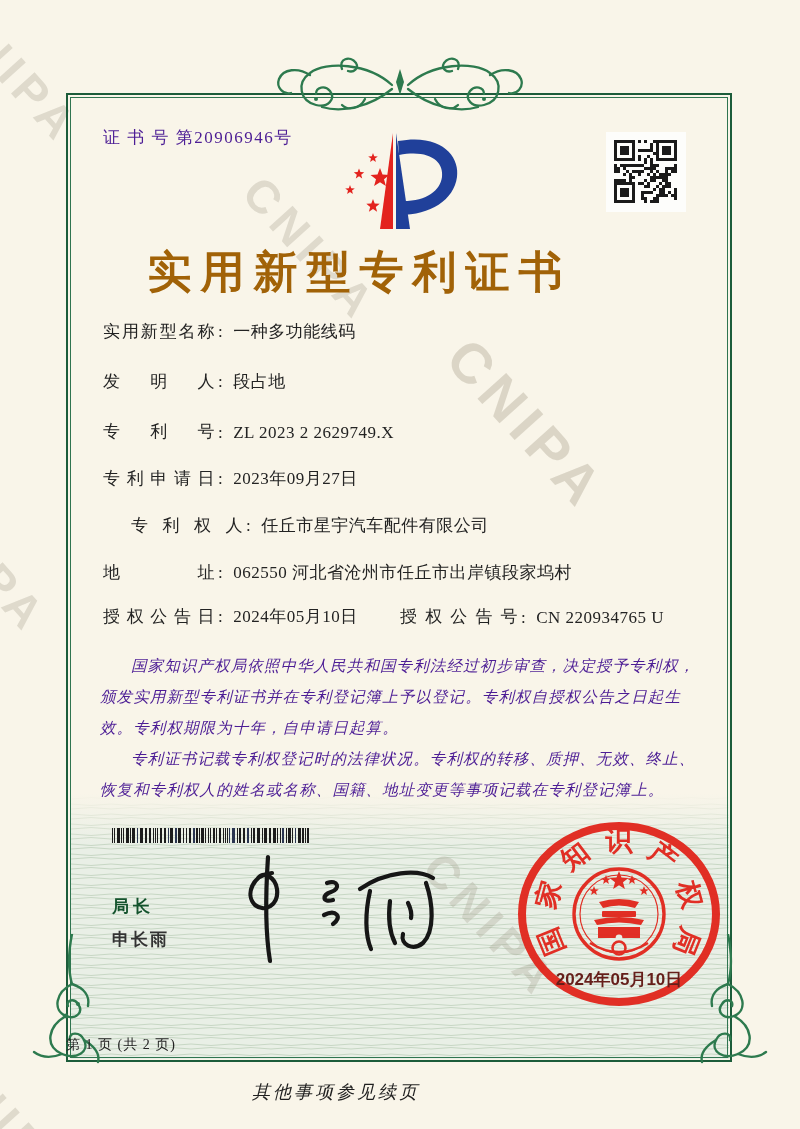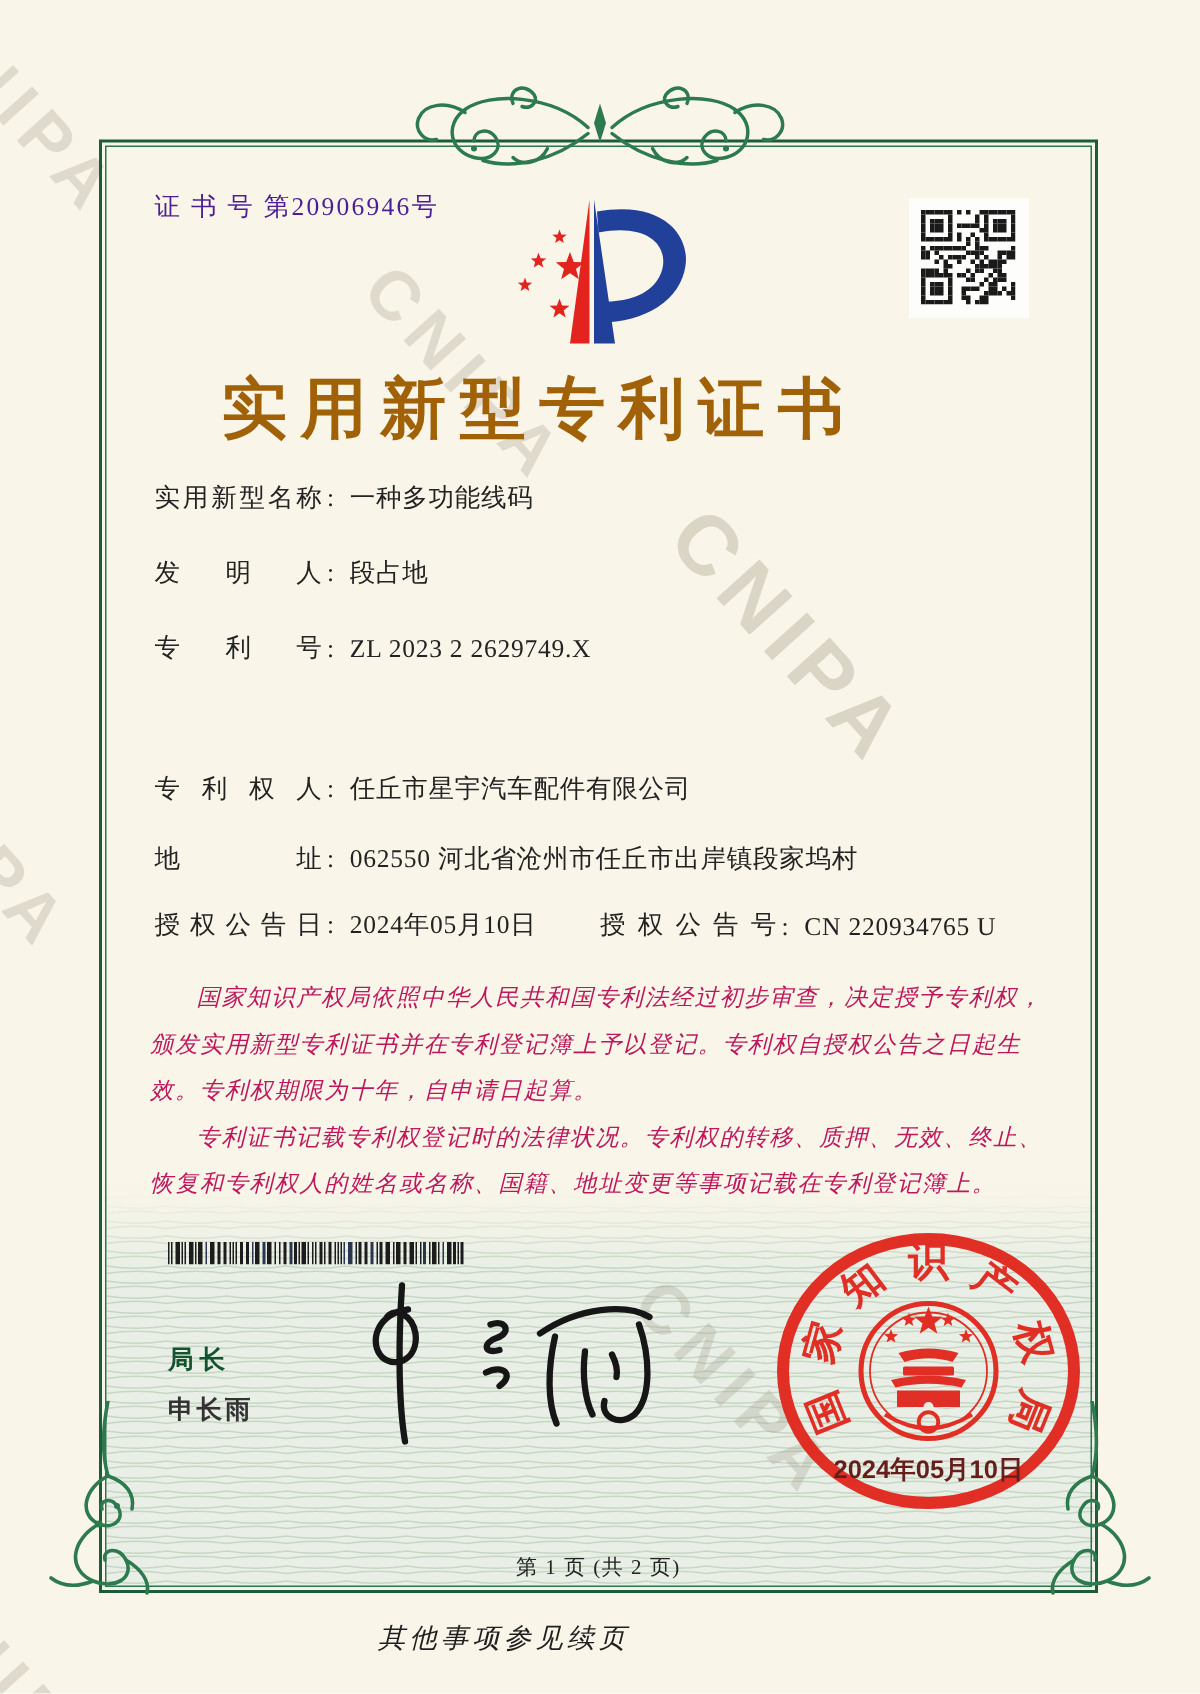--- a/index.html
+++ b/index.html
@@ -28,32 +28,32 @@
   .qr-wrap{position:absolute;left:606px;top:132px;width:80px;height:80px;background:#fdfdfb;z-index:5;}
   .qr-wrap svg{position:absolute;left:8px;top:8px;}
   .title{position:absolute;left:56px;top:243px;width:598px;text-align:center;text-indent:9px;
          font-size:44px;font-weight:bold;letter-spacing:9px;color:#a16207;z-index:5;}
   .frow{position:absolute;left:103px;width:620px;font-size:17px;letter-spacing:.5px;color:#232323;z-index:5;}
   .flabel{display:inline-block;width:112px;text-align:justify;text-align-last:justify;vertical-align:bottom;}
   .fcolon{margin:0 10px 0 3px;}
   .fpair2{position:absolute;left:297px;top:0;}
   .fpair2 .flabel{width:118px;}
   .body-text{position:absolute;left:100px;top:650px;width:602px;z-index:5;
-      font-style:italic;font-size:15.5px;line-height:2.0;letter-spacing:1.1px;color:#be185d;}
+      font-style:italic;font-size:15.5px;line-height:2.0;letter-spacing:1.1px;color:#4c1d95;}
   .body-text p{margin:0;text-indent:2em;}
   .barcode{position:absolute;left:112px;top:828px;z-index:5;}
   .sig-svg{position:absolute;left:212px;top:843px;z-index:5;}
   .director-title{position:absolute;left:112px;top:895px;z-index:5;
       font-family:"Liberation Sans","DejaVu Sans",sans-serif;font-weight:bold;font-size:17px;
       letter-spacing:4px;color:#14532d;}
   .director-name{position:absolute;left:112px;top:928px;z-index:5;
       font-family:"Liberation Sans","DejaVu Sans",sans-serif;font-weight:bold;font-size:17px;
       letter-spacing:2px;color:#333;}
   .seal{position:absolute;left:512px;top:817px;z-index:6;opacity:.95;}
-  .page-num{position:absolute;left:66px;top:1036px;width:666px;text-align:center;
+  .page-num{position:absolute;left:66px;top:1036px;width:666px;
       font-size:14px;letter-spacing:1px;color:#222;z-index:5;}
   .continuation{position:absolute;left:0;top:1080px;width:672px;text-align:center;
       font-style:italic;font-size:18px;letter-spacing:3px;color:#1f1f1f;z-index:5;}
 </style>
 </head>
 <body>
 
 <div class="page">
 
   <span class="wm" style="left:-26px;top:-12px;">CNIPA</span>
@@ -407,21 +407,24 @@
 
   <div class="frow" style="top:320px;">
     <span class="flabel">实用新型名称</span><span class="fcolon">:</span><span>一种多功能线码</span>
   </div>
   <div class="frow" style="top:370px;">
     <span class="flabel">发明人</span><span class="fcolon">:</span><span>段占地</span>
   </div>
   <div class="frow" style="top:420px;">
     <span class="flabel">专利号</span><span class="fcolon">:</span><span>ZL 2023 2 2629749.X</span>
   </div>
-  <div class="frow" style="top:514px;">
+  <div class="frow" style="top:467px;">
+    <span class="flabel">专利申请日</span><span class="fcolon">:</span><span>2023年09月27日</span>
+  </div>
+  <div class="frow" style="top:514px;margin-left:28px;">
     <span class="flabel">专利权人</span><span class="fcolon">:</span><span>任丘市星宇汽车配件有限公司</span>
   </div>
   <div class="frow" style="top:561px;">
     <span class="flabel">地址</span><span class="fcolon">:</span><span>062550 河北省沧州市任丘市出岸镇段家坞村</span>
   </div>
   <div class="frow" style="top:605px;">
     <span class="flabel">授权公告日</span><span class="fcolon">:</span><span>2024年05月10日</span>
     <span class="fpair2">
       <span class="flabel">授权公告号</span><span class="fcolon">:</span><span>CN 220934765 U</span>
     </span>

